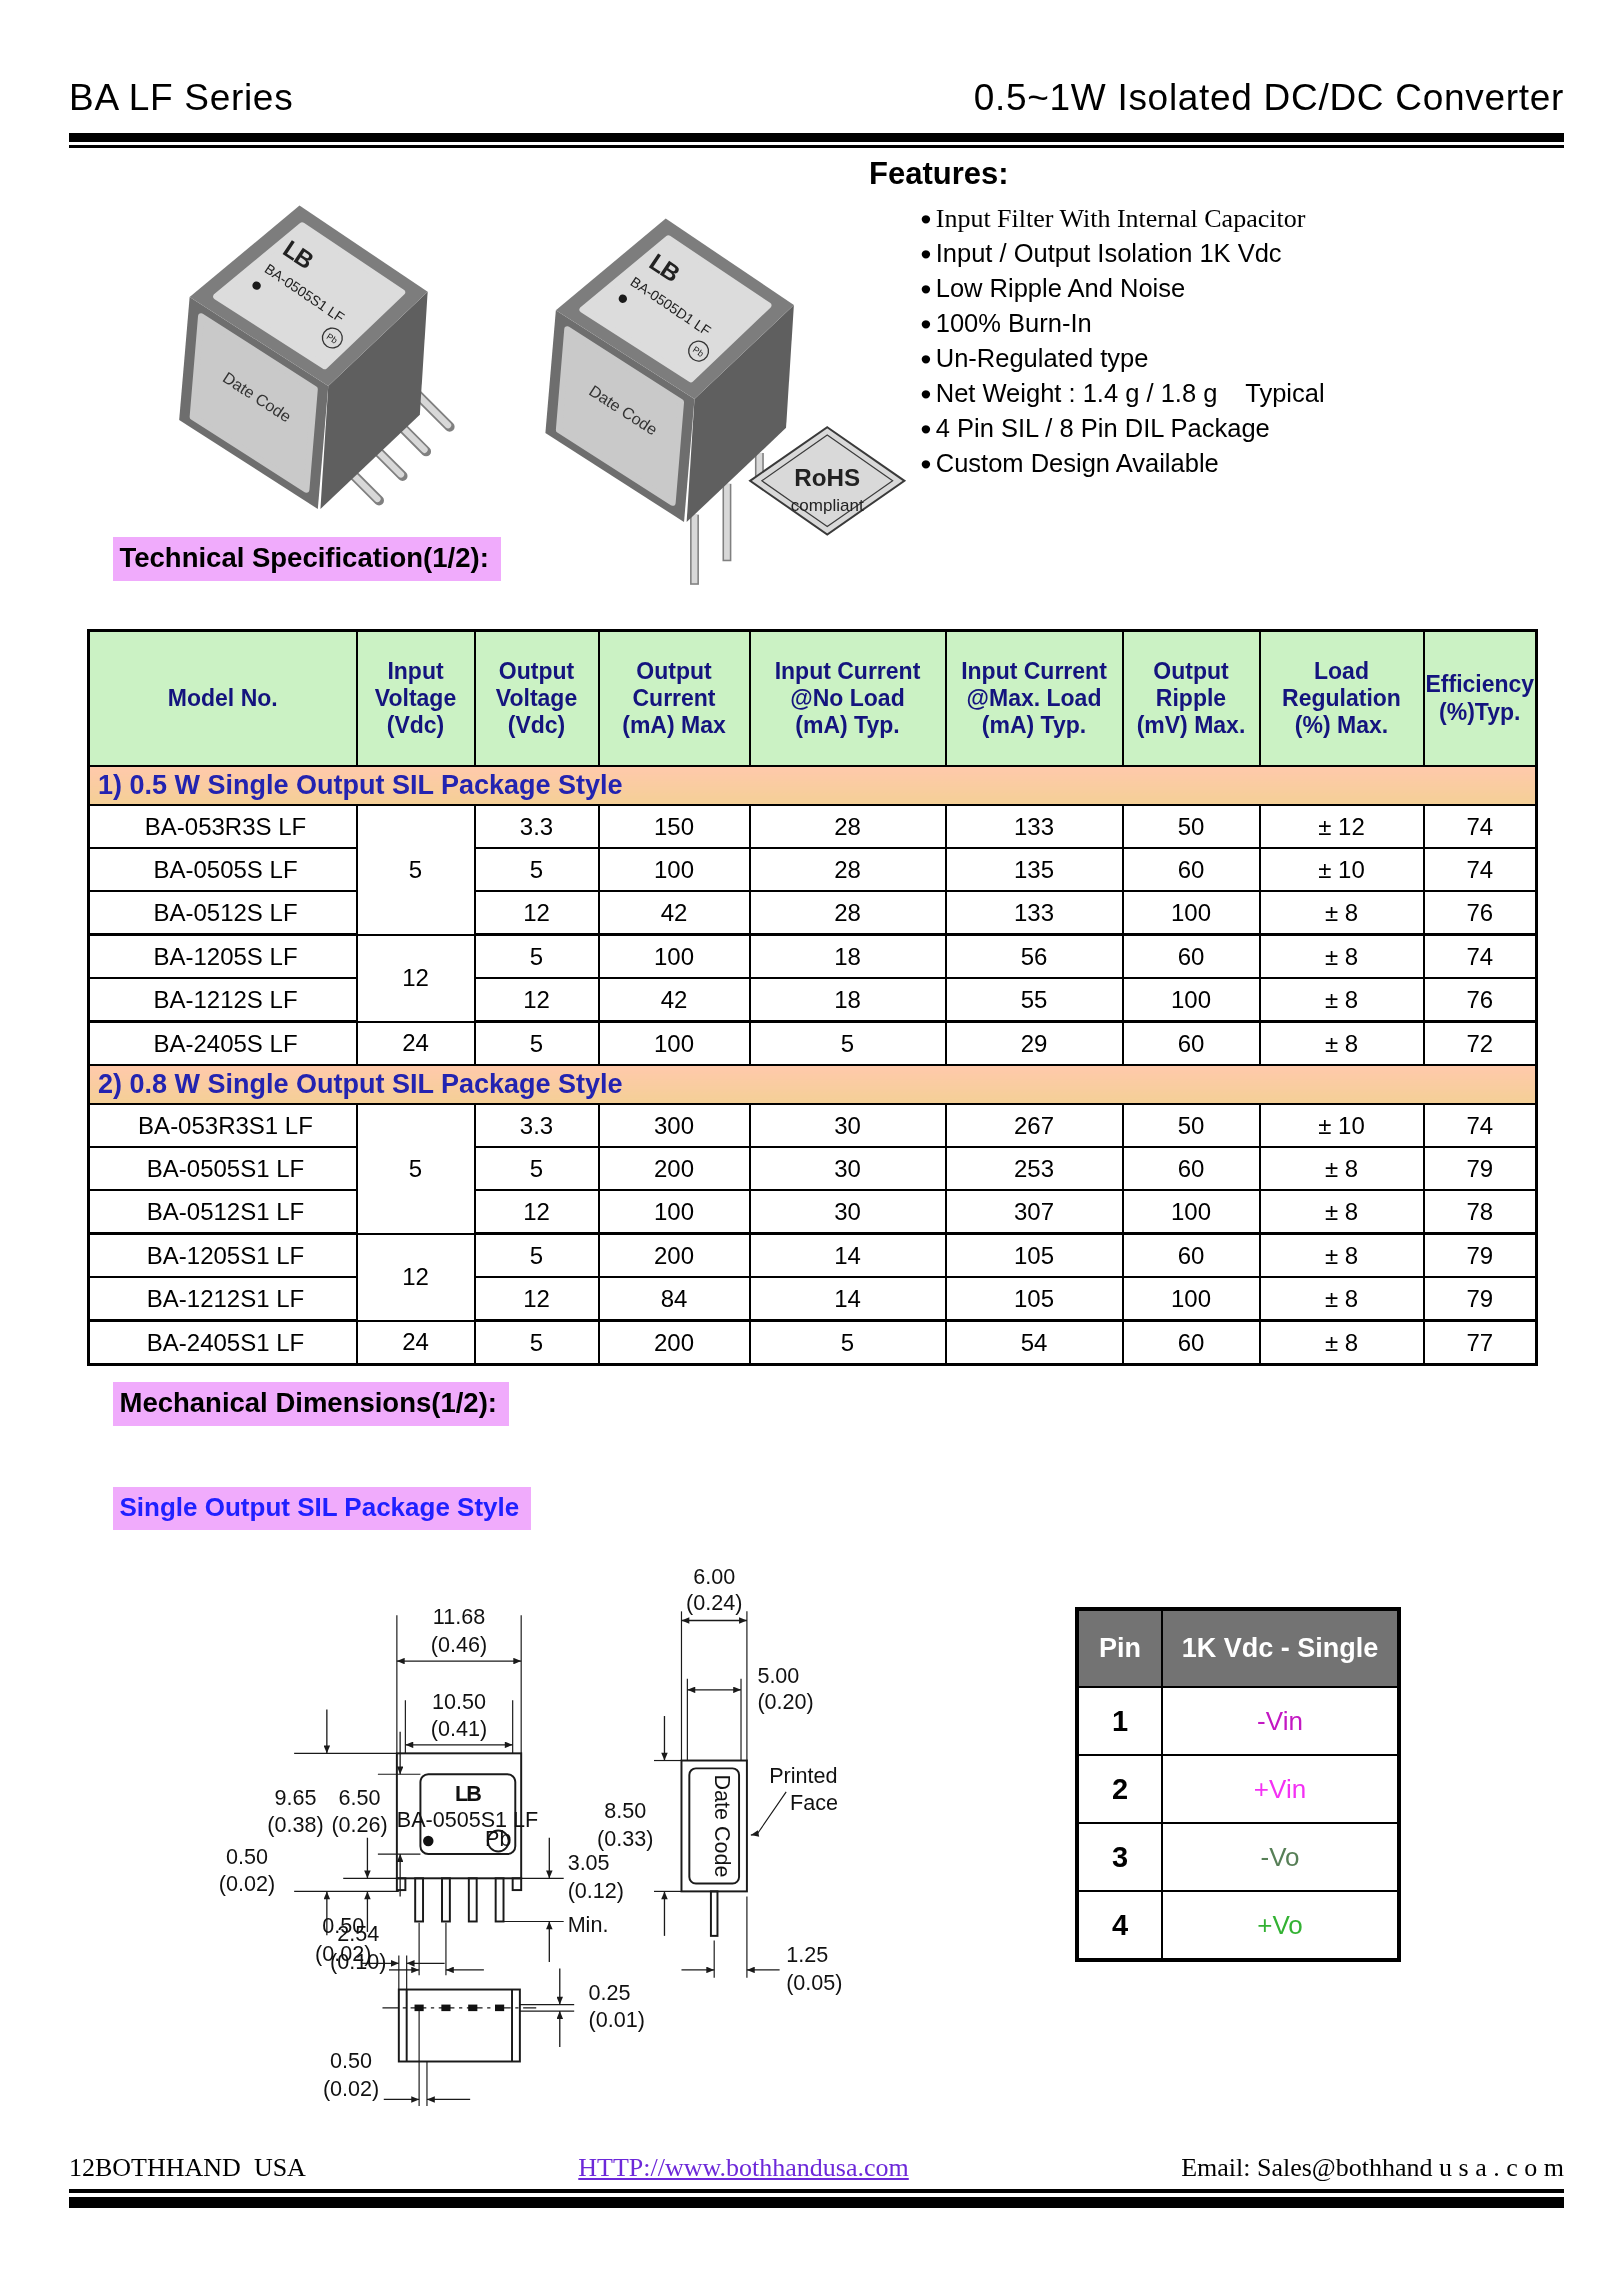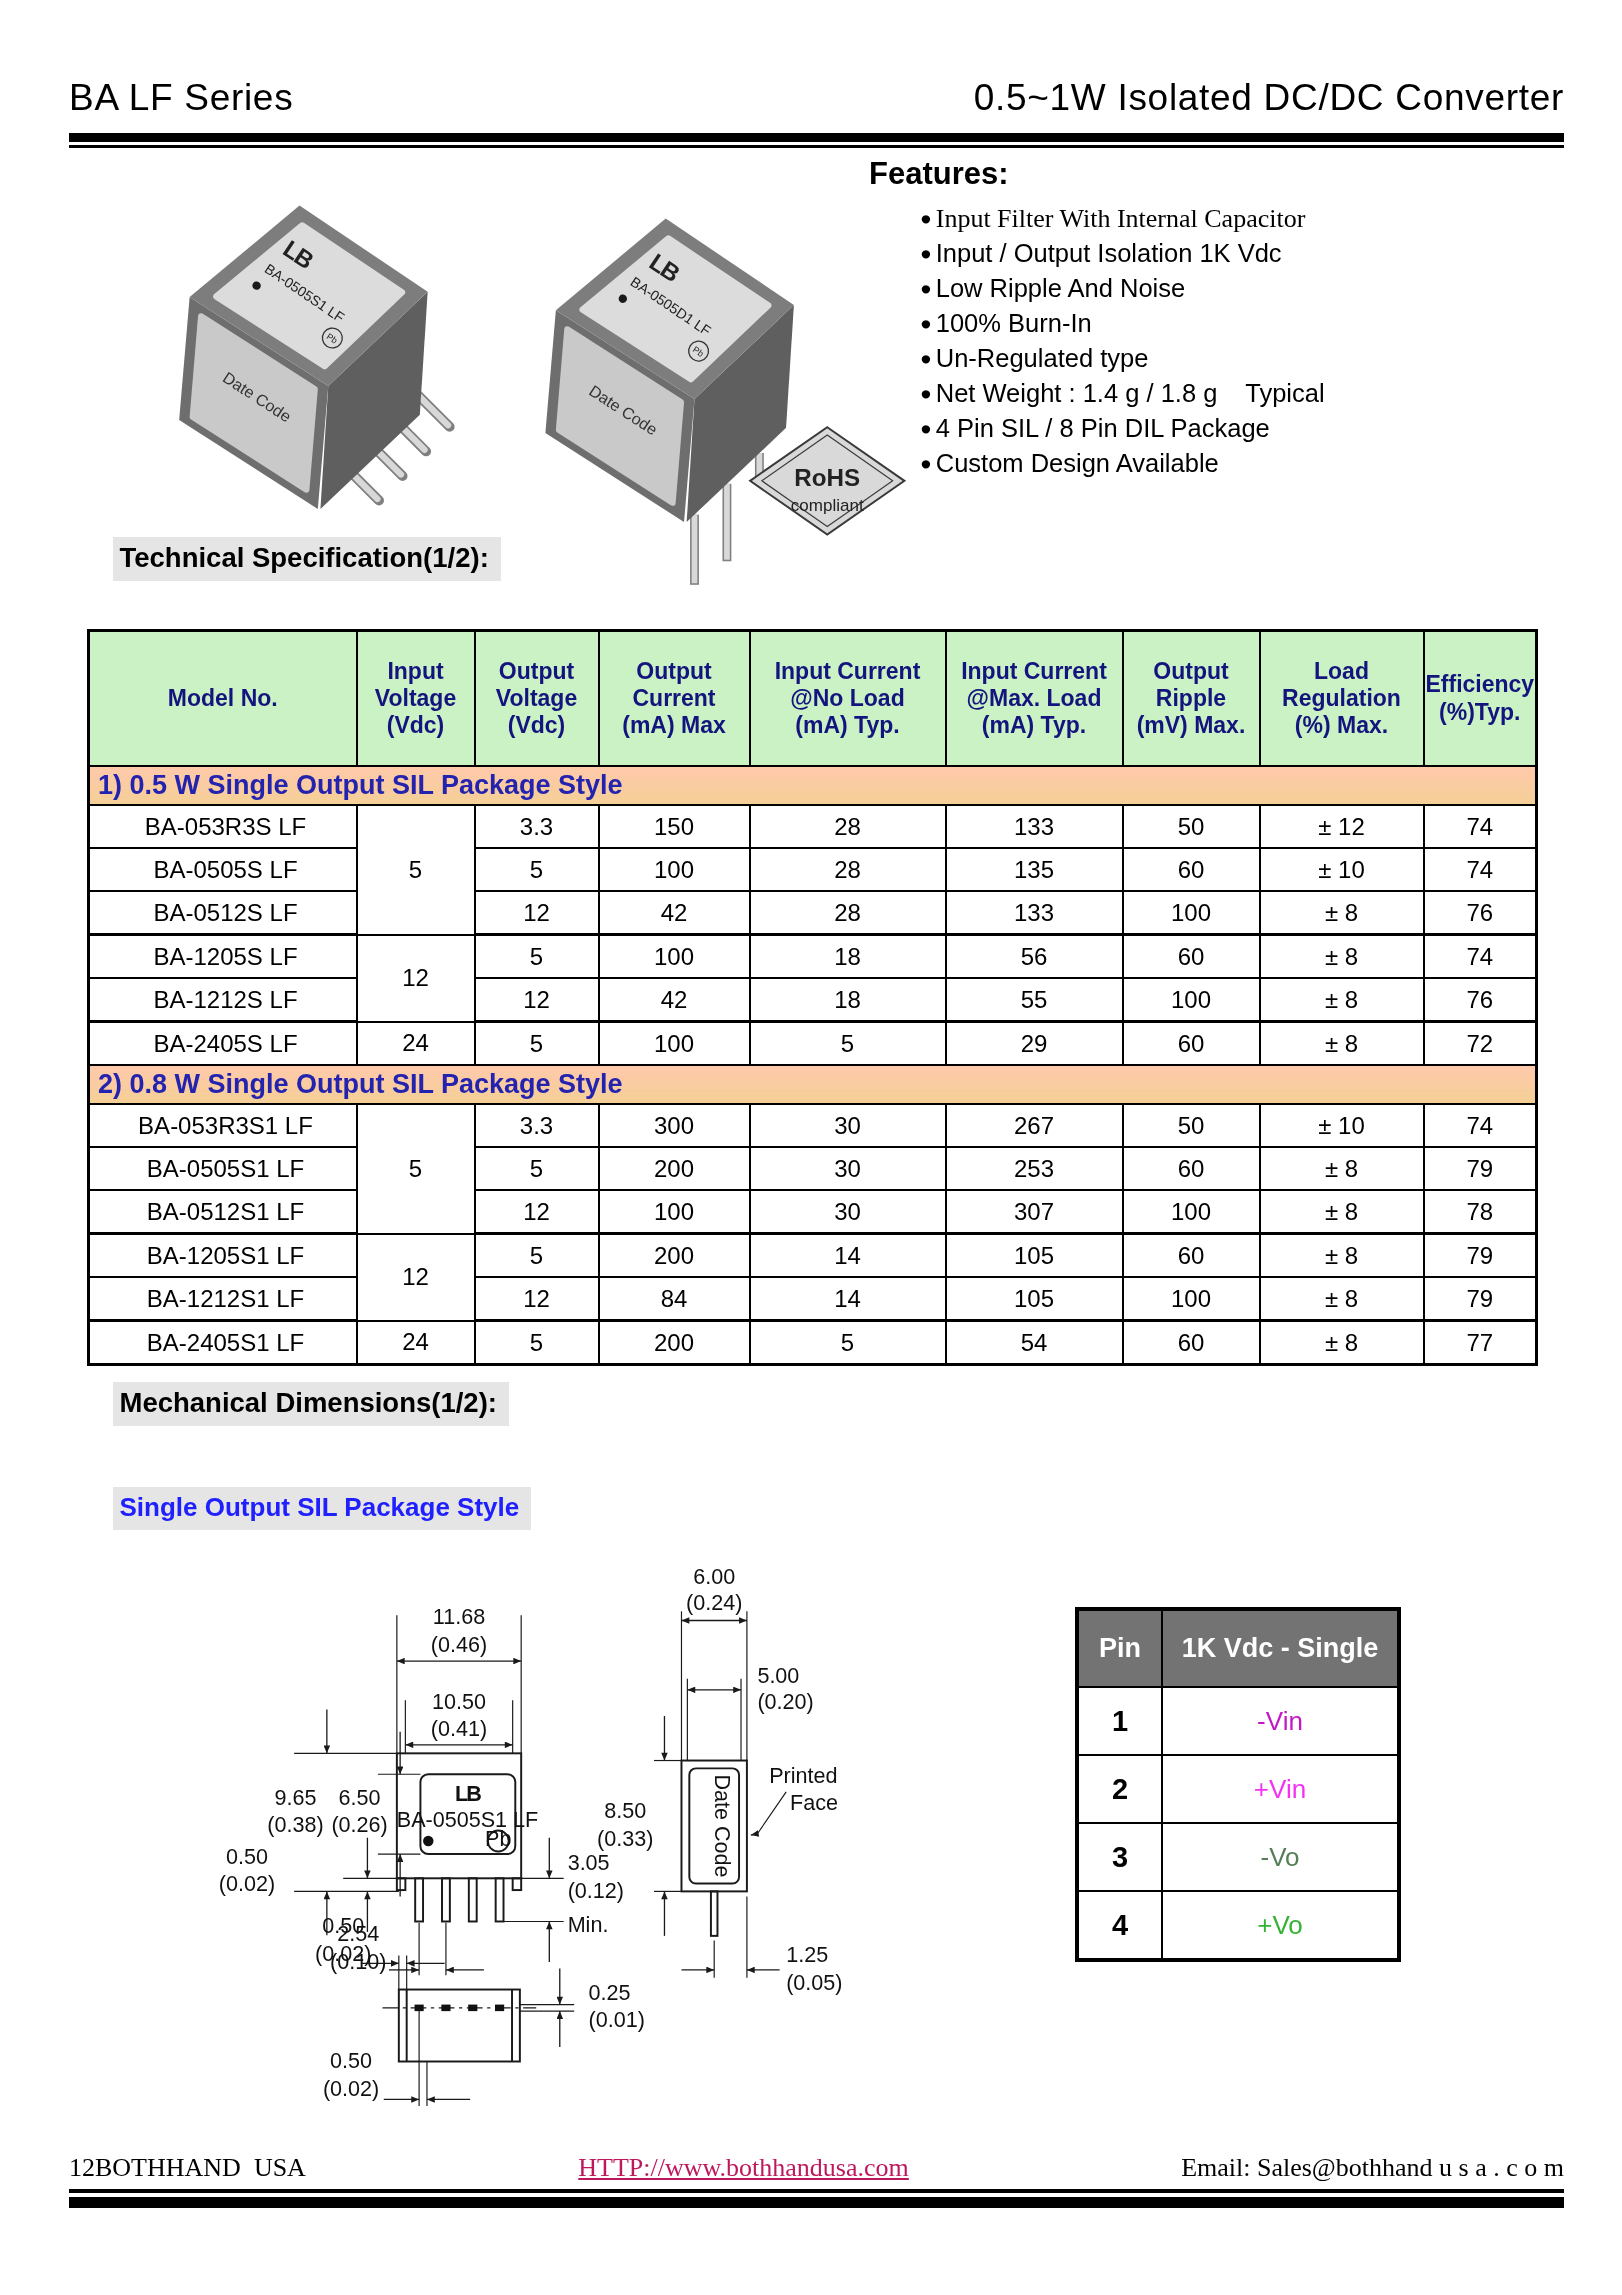--- a/index.html
+++ b/index.html
@@ -11,21 +11,21 @@
   .rule  { position:absolute; left:69px; width:1495px; background:#000; }
   .rule1 { top:133px; height:9.2px; }
   .rule2 { top:145px; height:3.3px; }
 
   .features { position:absolute; left:869px; top:156px; width:687px; }
   .features-heading { font-size:31px; font-weight:bold; margin-bottom:9.2px; }
   .feature-item { margin-left:51px; height:35px; font-size:25.5px; display:flex; align-items:center; white-space:pre-wrap; }
   .feature-item .bullet { font-size:19.6px; margin-right:3.9px; line-height:1; }
   .feature-item.serif { font-family:"Liberation Serif", serif; font-size:26px; }
 
-  .hl { position:absolute; background:#e5e5e5; padding:5.2px 11.8px 6.5px 6.5px;
+  .hl { position:absolute; background:#f0abfc; padding:5.2px 11.8px 6.5px 6.5px;
         font-weight:bold; font-size:27.5px; }
   .hl-tech { left:113px; top:537px; color:#000; }
   .hl-mech { left:113px; top:1382px; color:#000; }
   .hl-sub  { left:113px; top:1487px; color:#2020ff; font-size:26px; }
 
   table.spec { position:absolute; left:87px; top:629px; width:1447px;
                border-collapse:collapse; table-layout:fixed; }
   table.spec th, table.spec td { border:2px solid #000; }
   table.spec thead th { background:#cbf2c4; color:#14147e; font-weight:bold;
                font-size:23px; white-space:pre-line; line-height:1.18;
@@ -45,21 +45,21 @@
   table.pins { position:absolute; left:1075px; top:1607px; width:322px;
                border-collapse:collapse; table-layout:fixed; border:4.6px solid #000; }
   table.pins th, table.pins td { border:2.6px solid #000; text-align:center; vertical-align:middle; }
   table.pins th { background:#737373; color:#fff; font-size:27px; font-weight:bold; height:73px; }
   table.pins td { height:64px; font-size:26px; }
   table.pins td.pin-no { font-weight:bold; font-size:29px; }
 
   .footer { position:absolute; left:69px; right:58px; top:2153px;
             display:flex; justify-content:space-between; align-items:flex-start;
             font-family:"Liberation Serif", serif; font-size:26px; white-space:pre-wrap; }
-  .footer a { color:#be185d; }
+  .footer a { color:#6d28d9; }
   .rule3 { top:2189px; height:3.9px; }
   .rule4 { top:2197px; height:11px; }
 </style>
 </head>
 <body>
 
 <div class="page">
 
   <div class="title-left">BA LF Series</div>
   <div class="title-right">0.5~1W Isolated DC/DC Converter</div>

